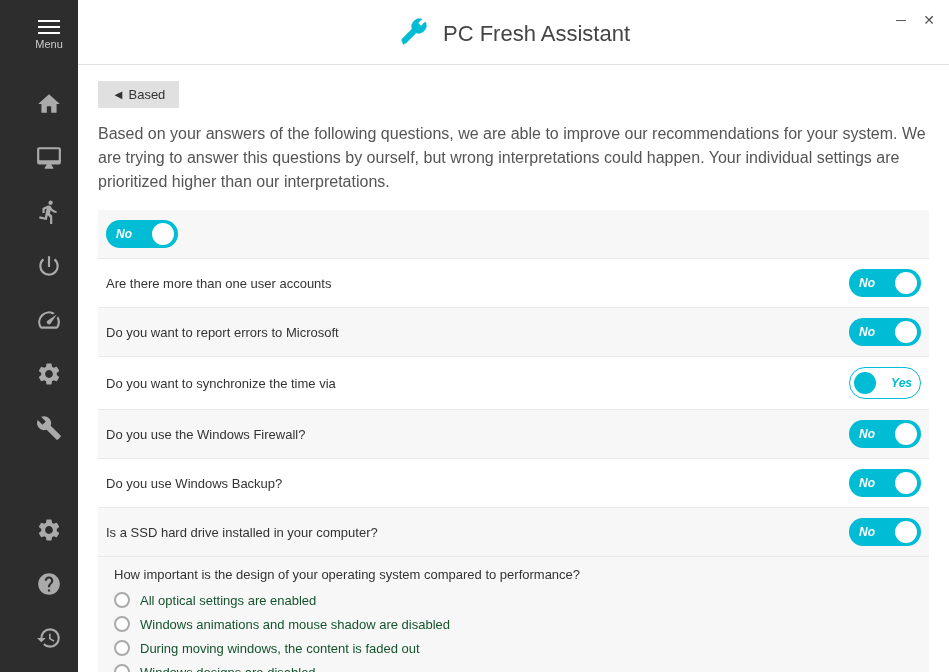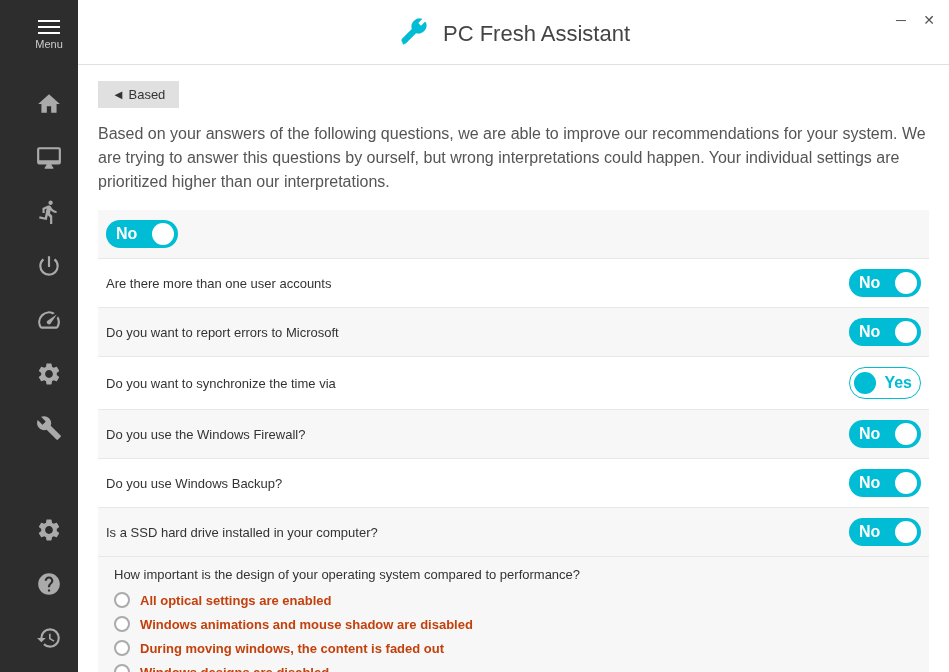--- a/index.html
+++ b/index.html
@@ -157,23 +157,24 @@
     .toggle-circle {
       width: 22px;
       height: 22px;
       border-radius: 50%;
       background: #fff;
       position: absolute;
     }
     .toggle-no .toggle-circle { right: 4px; }
     .toggle-yes .toggle-circle { left: 4px; background: #00bcd4; }
     .toggle-label {
-      font-size: 16px;
+      font-size: 12px;
       font-weight: bold;
       position: absolute;
+      font-style: italic;
     }
     .toggle-no .toggle-label { left: 10px; color: #fff; }
     .toggle-yes .toggle-label { right: 8px; color: #00bcd4; }
 
     
     .radio-group {
       padding: 10px 8px 10px 16px;
       background: #f7f7f7;
       font-size: 13px;
     }
@@ -190,21 +191,21 @@
       cursor: pointer;
     }
     .radio-circle {
       width: 16px;
       height: 16px;
       border-radius: 50%;
       border: 2px solid #aaa;
       background: #fff;
       flex-shrink: 0;
     }
-    .radio-item-label { color: #c2410c; font-size: 13px; font-weight: bold; }
+    .radio-item-label { color: #14532d; font-size: 13px; }
   </style>
 </head>
 <body>
 
 <div class="sidebar">
   <div class="sidebar-menu-btn">
     <div class="hamburger-icon">
       <span></span>
         <span></span>
         <span></span>

